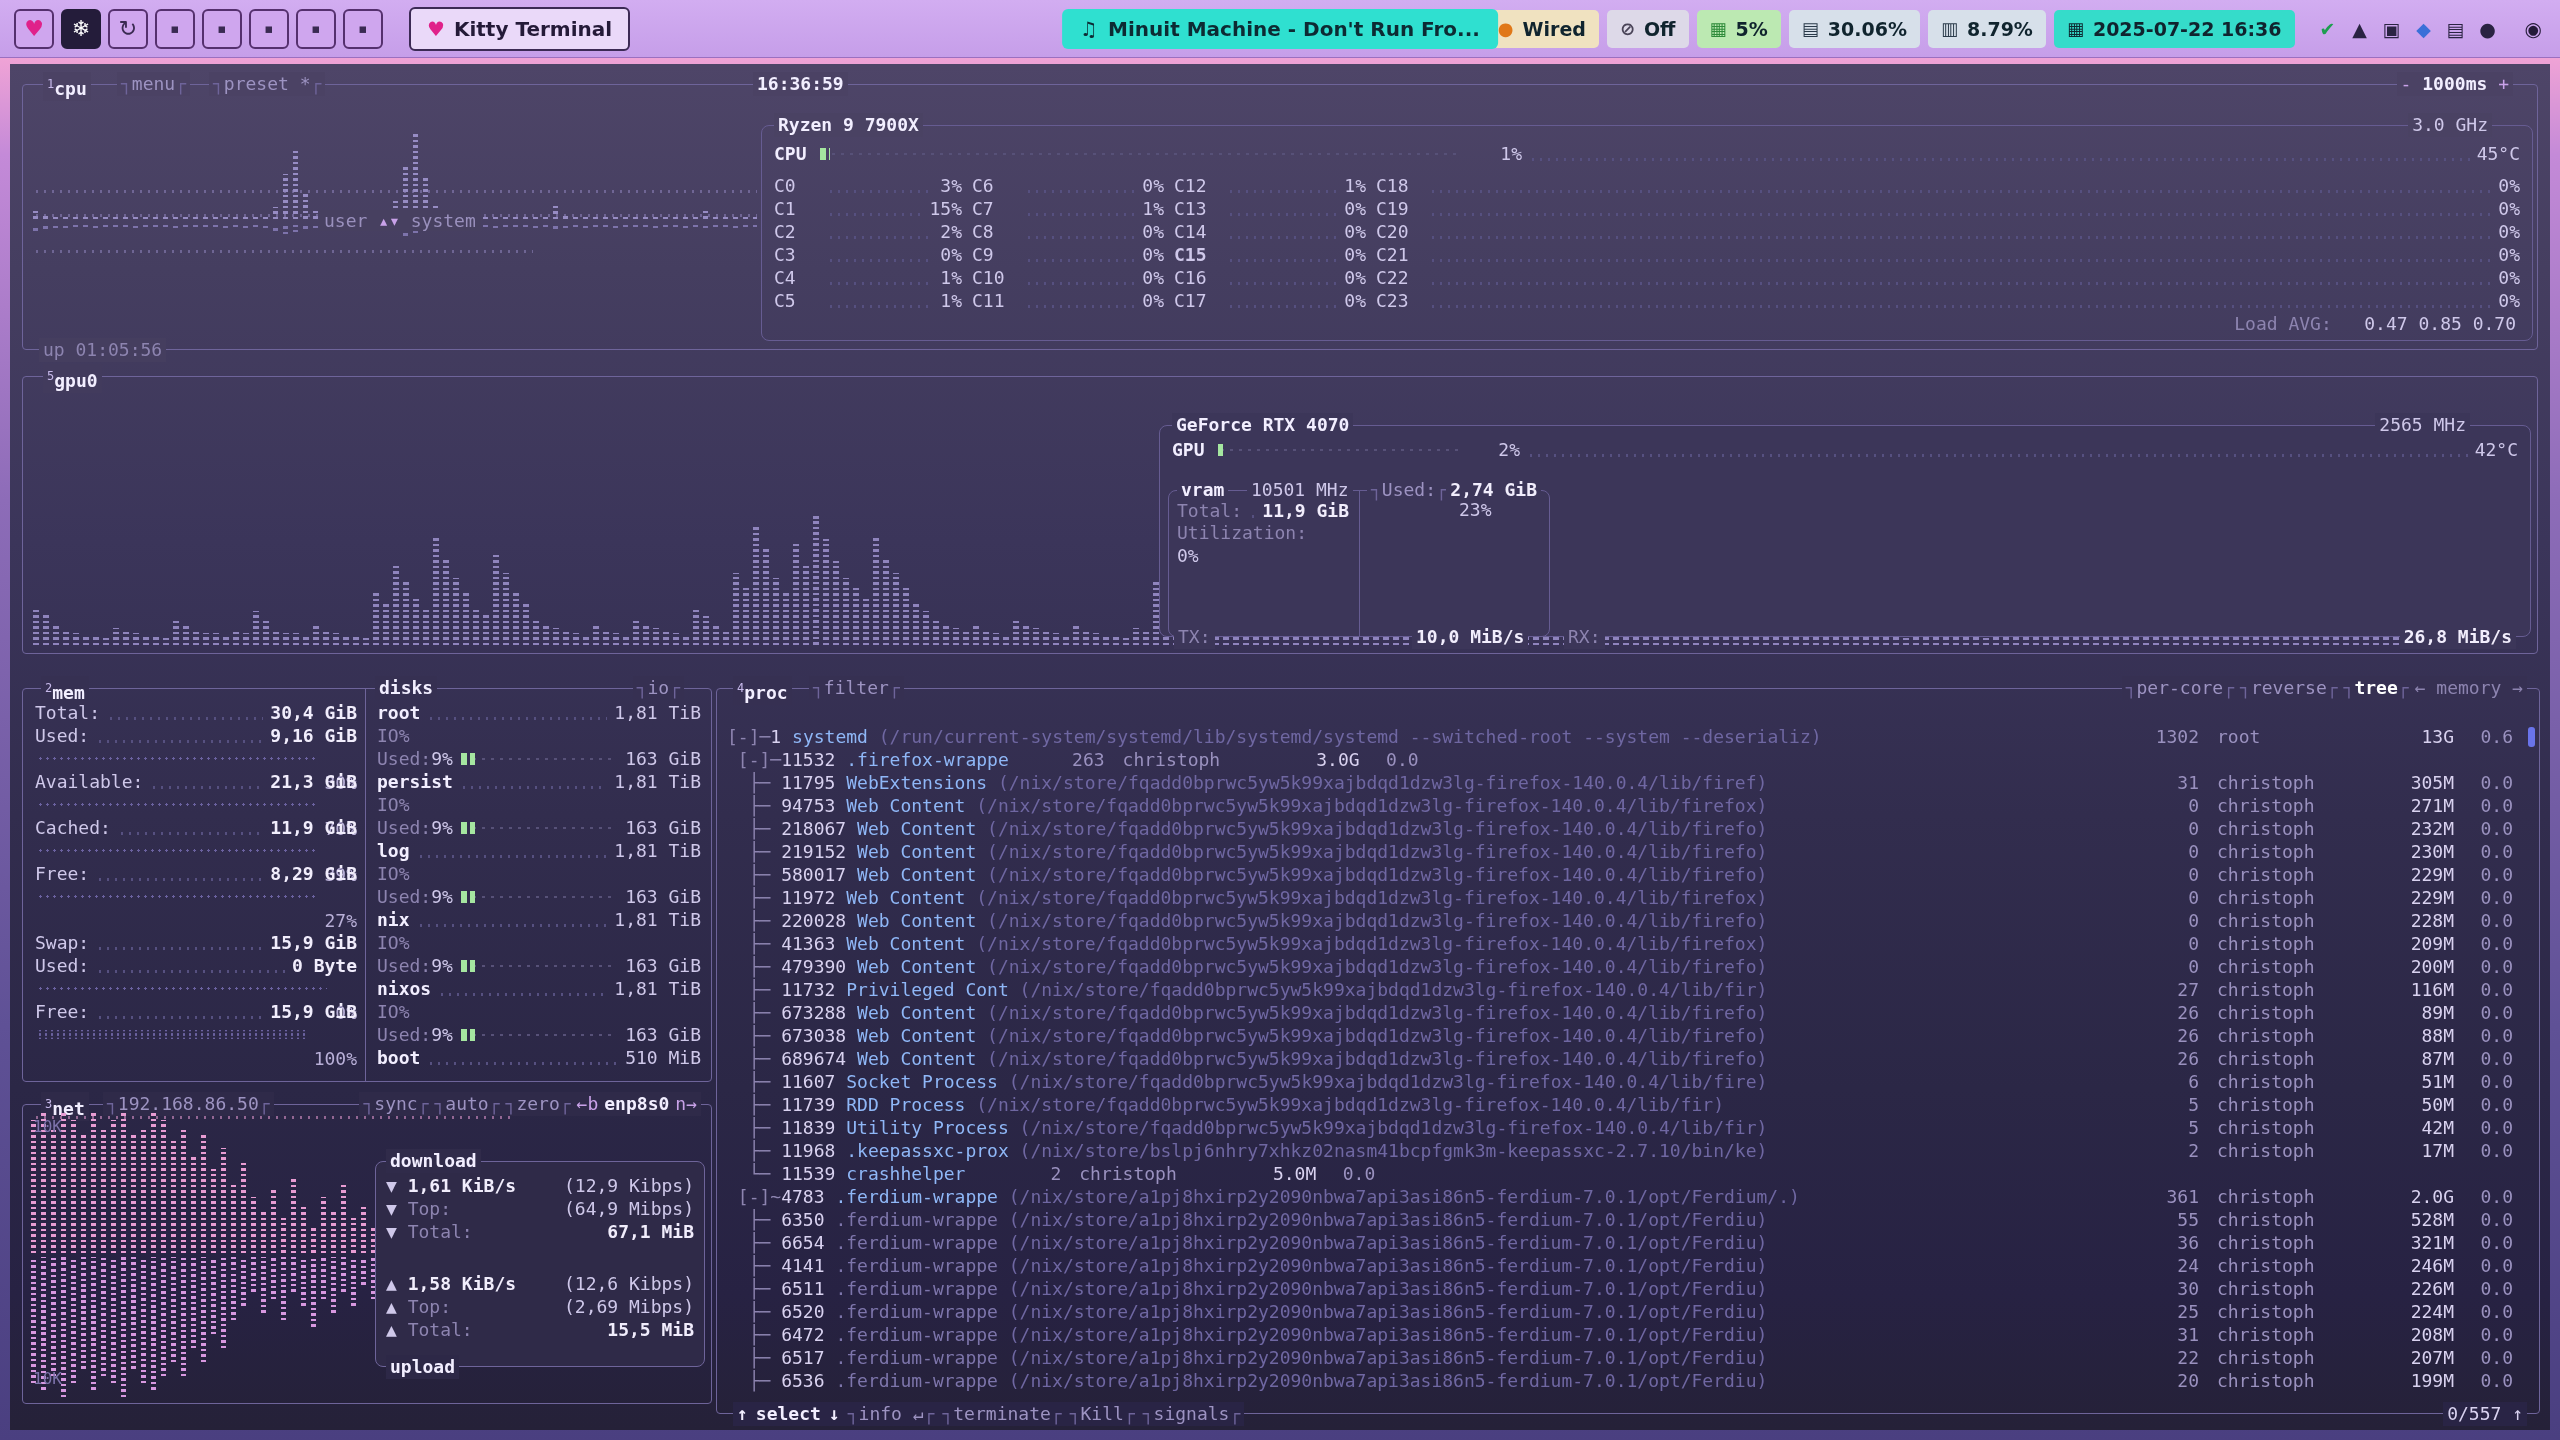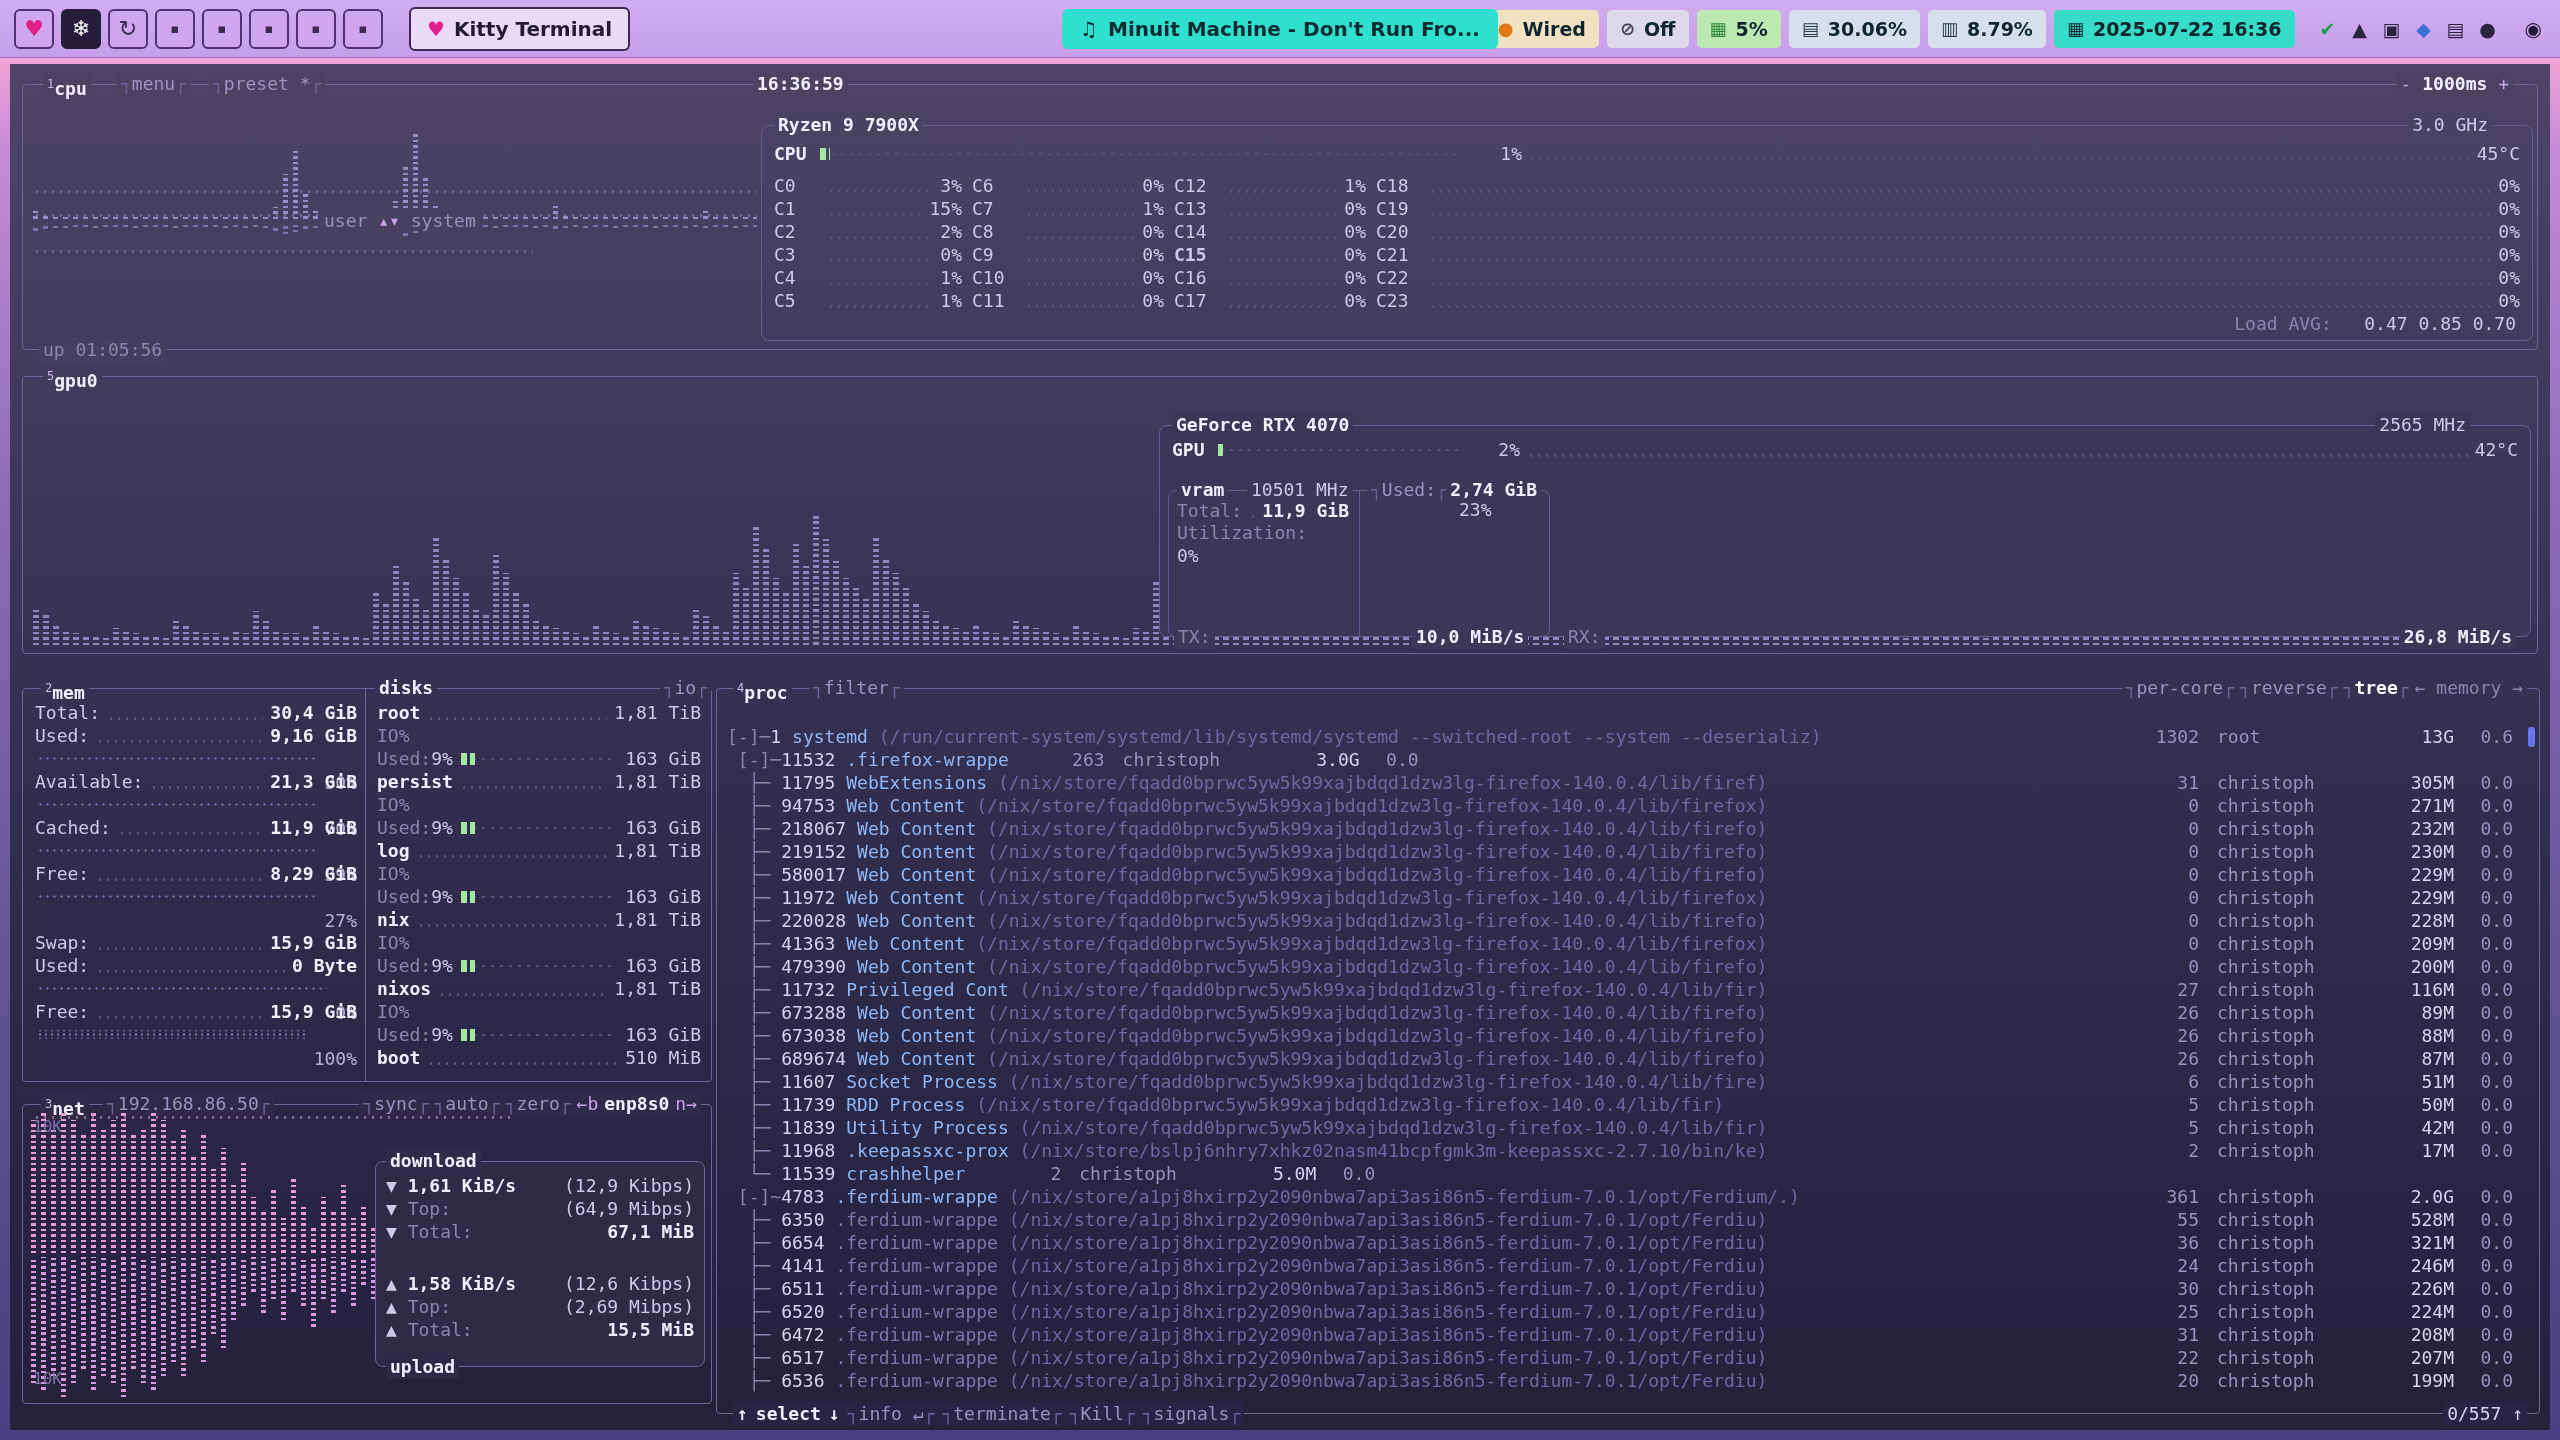--- a/index.html
+++ b/index.html
@@ -811,21 +811,21 @@
       <span class="blabel bfoot dim" style="left:14px">TX:</span>
       <span class="blabel bfoot val" style="left:252px">10,0 MiB/s</span>
       <span class="blabel bfoot dim" style="left:404px">RX:</span>
       <span class="blabel bfoot val" style="right:14px">26,8 MiB/s</span>
     </div>
   </div>
 
   <div class="box" id="mem-box">
     <span class="blabel" style="left:18px"><span class="sup">2</span><span class="bname">mem</span></span>
     <span class="blabel bname" style="left:352px">disks</span>
-    <span class="blabel tag" style="right:0">io</span>
+    <span class="blabel tag" style="right:27px">io</span>
     <div id="mem-div"></div>
     <div id="mem-rows">
           <div class="row">
             <span>Total:</span>
             <span class="leader"></span>
             <span class="val">30,4 GiB</span>
           </div>
           <div class="row">
             <span>Used:</span>
             <span class="leader"></span>

